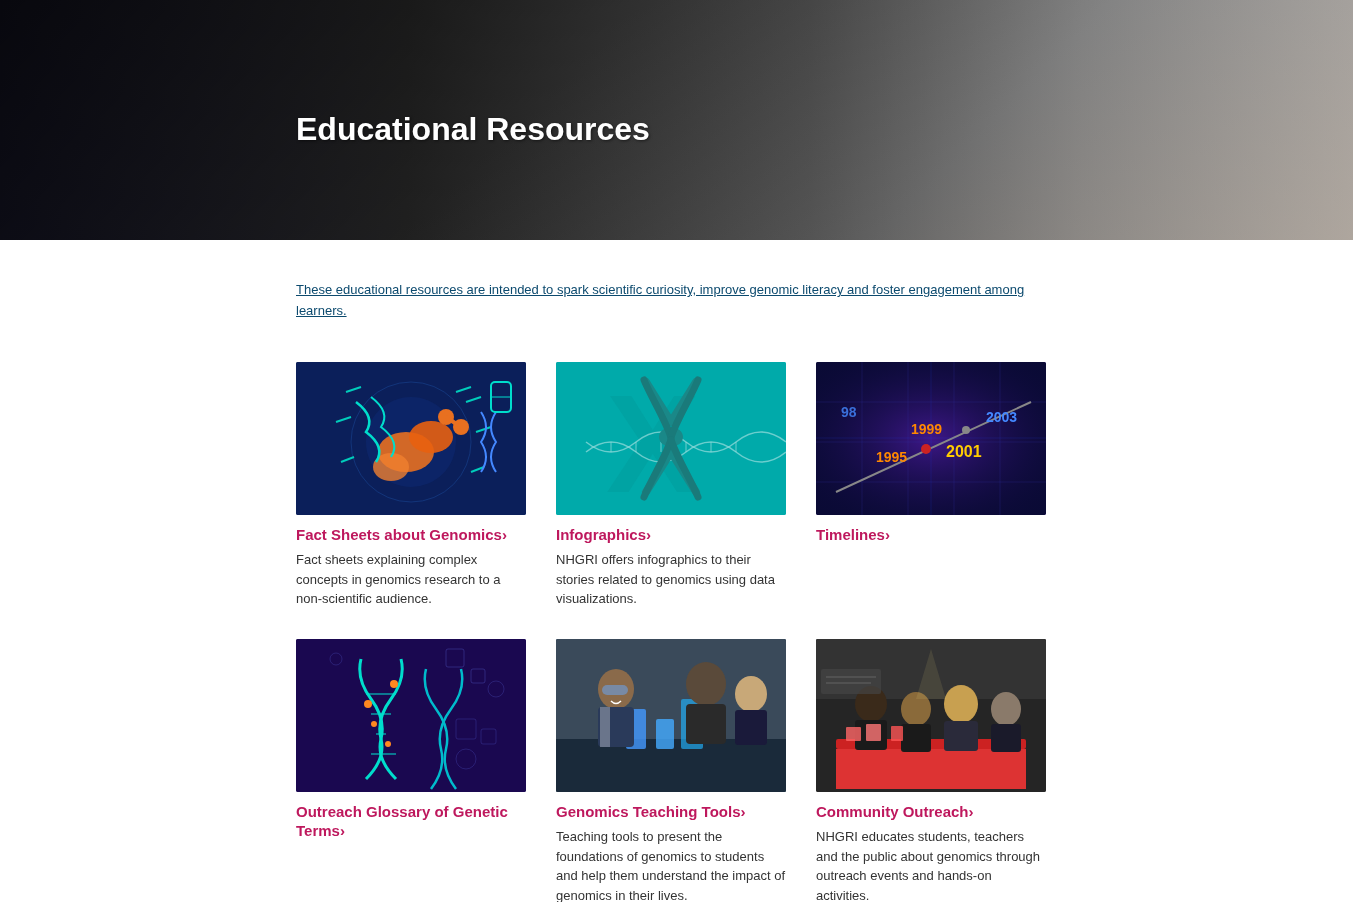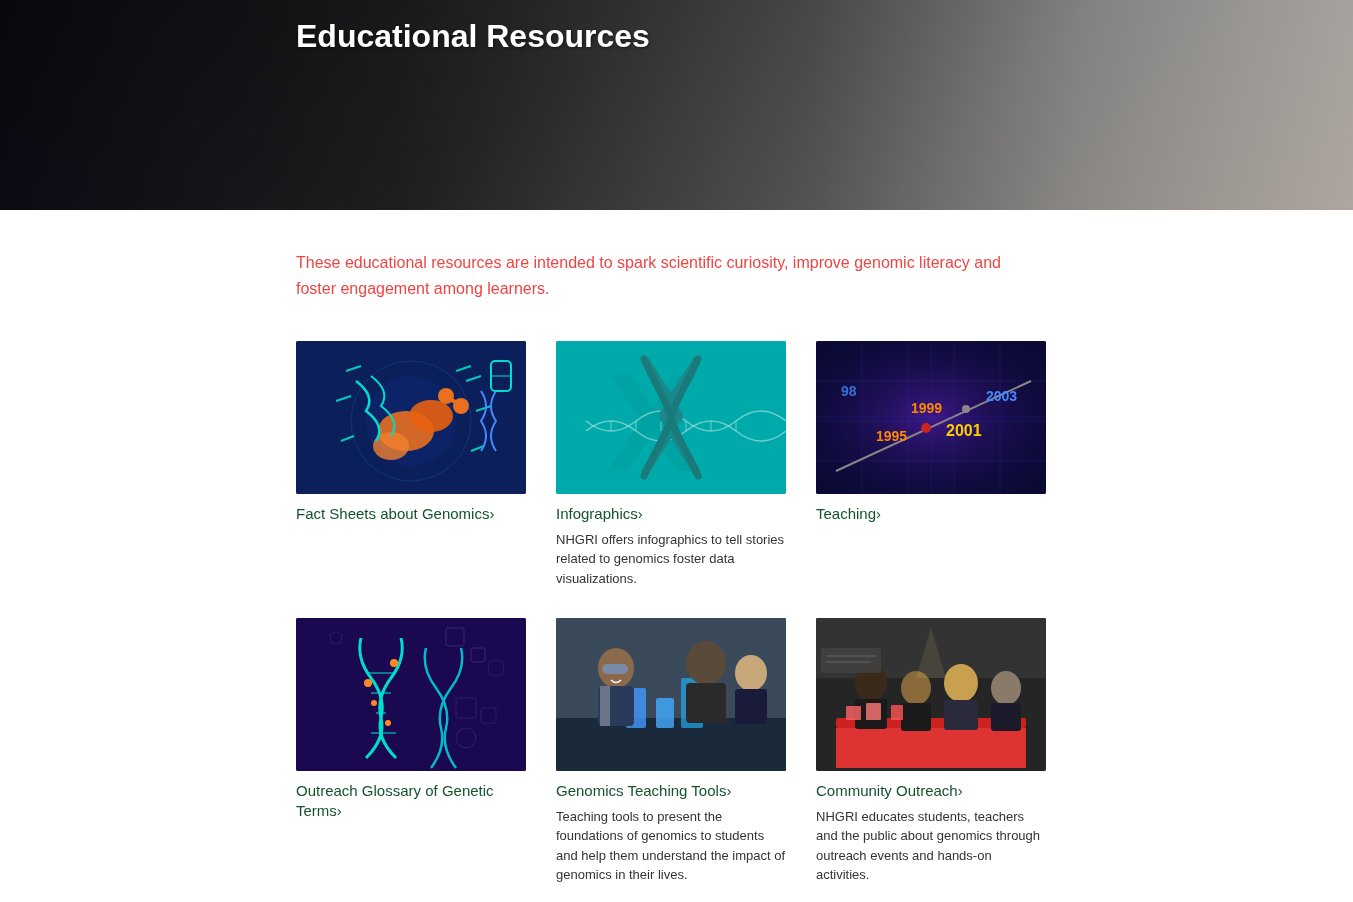--- a/index.html
+++ b/index.html
@@ -2,25 +2,25 @@
 <html><head>
   <meta charset="utf-8">
   <style>
     * { margin: 0; padding: 0; box-sizing: border-box; }
     body { font-family: Arial, sans-serif; background: #fff; color: #333; }
 
     
     .hero {
       position: relative;
       width: 100%;
-      height: 210px;
+      height: 240px;
       background: linear-gradient(to right, #1a1a2e 0%, #2d2d2d 30%, #555 60%, #888 80%, #aaa 100%);
       overflow: hidden;
       display: flex;
-      align-items: flex-start;
+      align-items: center;
       padding: 10px 0 0 296px;
     }
     .hero-bg {
       position: absolute;
       inset: 0;
       background:
         linear-gradient(135deg, rgba(0,0,0,0.7) 0%, rgba(0,0,0,0.3) 40%, rgba(100,100,100,0.2) 70%, rgba(180,160,140,0.4) 100%);
     }
     .hero h1 {
       position: relative;
@@ -29,23 +29,24 @@
       font-size: 32px;
       font-weight: bold;
       margin-top: 8px;
       text-shadow: 1px 1px 3px rgba(0,0,0,0.5);
     }
 
     
     .intro {
       max-width: 740px;
       margin: 40px auto 40px 296px;
-      font-size: 16px;
+      font-size: 13px;
       line-height: 1.6;
-      color: #ef4444;
+      color: #0c4a6e;
+      text-decoration: underline;
     }
 
     
     .cards-grid {
       display: grid;
       grid-template-columns: repeat(3, 230px);
       gap: 30px 30px;
       margin: 0 auto 60px 296px;
       width: fit-content;
     }
@@ -112,23 +113,23 @@
     
     .card-img-6 {
       background: linear-gradient(135deg, #1a1a1a 0%, #2a2a2a 40%, #3a3a3a 100%);
       position: relative;
       display: flex;
       align-items: center;
       justify-content: center;
     }
 
     .card-title {
-      color: #14532d;
+      color: #be185d;
       font-size: 15px;
-      font-weight: normal;
+      font-weight: bold;
       margin-bottom: 6px;
       line-height: 1.3;
     }
 
     .card-desc {
       font-size: 13px;
       color: #333;
       line-height: 1.5;
     }
 
@@ -178,20 +179,21 @@
         <line x1="150" y1="55" x2="165" y2="65" stroke="#e87020" stroke-width="4"></line>
 
         <path d="M185 50 Q195 65 185 80 Q195 95 185 110" stroke="#4488ff" stroke-width="2" fill="none"></path>
         <path d="M200 50 Q190 65 200 80 Q190 95 200 110" stroke="#4488ff" stroke-width="2" fill="none"></path>
 
         <rect x="195" y="20" width="20" height="30" rx="4" fill="none" stroke="#00ddcc" stroke-width="2"></rect>
         <line x1="195" y1="35" x2="215" y2="35" stroke="#00ddcc" stroke-width="1"></line>
       </svg>
     </div>
     <div class="card-title">Fact Sheets about Genomics›</div>
+    <div class="card-desc">Fact sheets explaining complex concepts in genomics research to a non-scientific audience.</div>
   </div>
 
   <div class="card">
     <div class="card-image card-img-2">
       <svg class="illustration" viewBox="0 0 230 153" xmlns="http://www.w3.org/2000/svg">
         <rect width="230" height="153" fill="#00aaaa"></rect>
 
         <text x="50" y="130" font-size="140" fill="#009999" opacity="0.4" font-weight="bold">X</text>
 
         <path d="M30 90 Q55 70 80 90 Q105 110 130 90 Q155 70 180 90 Q205 110 230 90" stroke="#99dddd" stroke-width="1.5" fill="none" opacity="0.7"></path>
@@ -208,21 +210,21 @@
         <path d="M90 130 L115 90 L140 130" stroke="#1a8888" stroke-width="8" fill="none" stroke-linecap="round" stroke-linejoin="round"></path>
         <ellipse cx="115" cy="75" rx="12" ry="10" fill="#1a8888"></ellipse>
 
         <path d="M88 18 C95 35 108 55 115 75" stroke="#1a7a7a" stroke-width="7" fill="none" stroke-linecap="round"></path>
         <path d="M142 18 C135 35 122 55 115 75" stroke="#1a7a7a" stroke-width="7" fill="none" stroke-linecap="round"></path>
         <path d="M88 135 C95 118 108 98 115 78" stroke="#1a7a7a" stroke-width="7" fill="none" stroke-linecap="round"></path>
         <path d="M142 135 C135 118 122 98 115 78" stroke="#1a7a7a" stroke-width="7" fill="none" stroke-linecap="round"></path>
       </svg>
     </div>
     <div class="card-title">Infographics›</div>
-    <div class="card-desc">NHGRI offers infographics to tell stories related to genomics foster data visualizations.</div>
+    <div class="card-desc">NHGRI offers infographics to their stories related to genomics using data visualizations.</div>
   </div>
 
   <div class="card">
     <div class="card-image card-img-3">
       <svg class="illustration" viewBox="0 0 230 153" xmlns="http://www.w3.org/2000/svg">
         <rect width="230" height="153" fill="#0a0a35"></rect>
 
         <radialGradient id="glow3" cx="50%" cy="50%" r="70%">
           <stop offset="0%" stop-color="#6020c0" stop-opacity="0.6"></stop>
           <stop offset="100%" stop-color="#0a0a35" stop-opacity="0"></stop>
@@ -246,21 +248,21 @@
         <text x="95" y="72" font-size="14" fill="#ff8800" font-weight="bold">1999</text>
         <text x="130" y="95" font-size="16" fill="#ffcc00" font-weight="bold">2001</text>
         <text x="170" y="60" font-size="14" fill="#4488ff" font-weight="bold">2003</text>
 
         <text x="25" y="55" font-size="14" fill="#4488ff" font-weight="bold" opacity="0.8">98</text>
 
         <line x1="115" y1="0" x2="115" y2="153" stroke="#2244ff" stroke-width="0.5" opacity="0.3"></line>
         <line x1="0" y1="76" x2="230" y2="76" stroke="#2244ff" stroke-width="0.5" opacity="0.3"></line>
       </svg>
     </div>
-    <div class="card-title">Teaching›</div>
+    <div class="card-title">Timelines›</div>
   </div>
 
   <div class="card">
     <div class="card-image card-img-4">
       <svg class="illustration" viewBox="0 0 230 153" xmlns="http://www.w3.org/2000/svg">
         <rect width="230" height="153" fill="#1a0850"></rect>
 
         <rect x="150" y="10" width="18" height="18" rx="2" fill="none" stroke="#4444aa" stroke-width="1" opacity="0.5"></rect>
         <rect x="175" y="30" width="14" height="14" rx="2" fill="none" stroke="#4444aa" stroke-width="1" opacity="0.5"></rect>
         <rect x="160" y="80" width="20" height="20" rx="2" fill="none" stroke="#4444aa" stroke-width="1" opacity="0.4"></rect>

